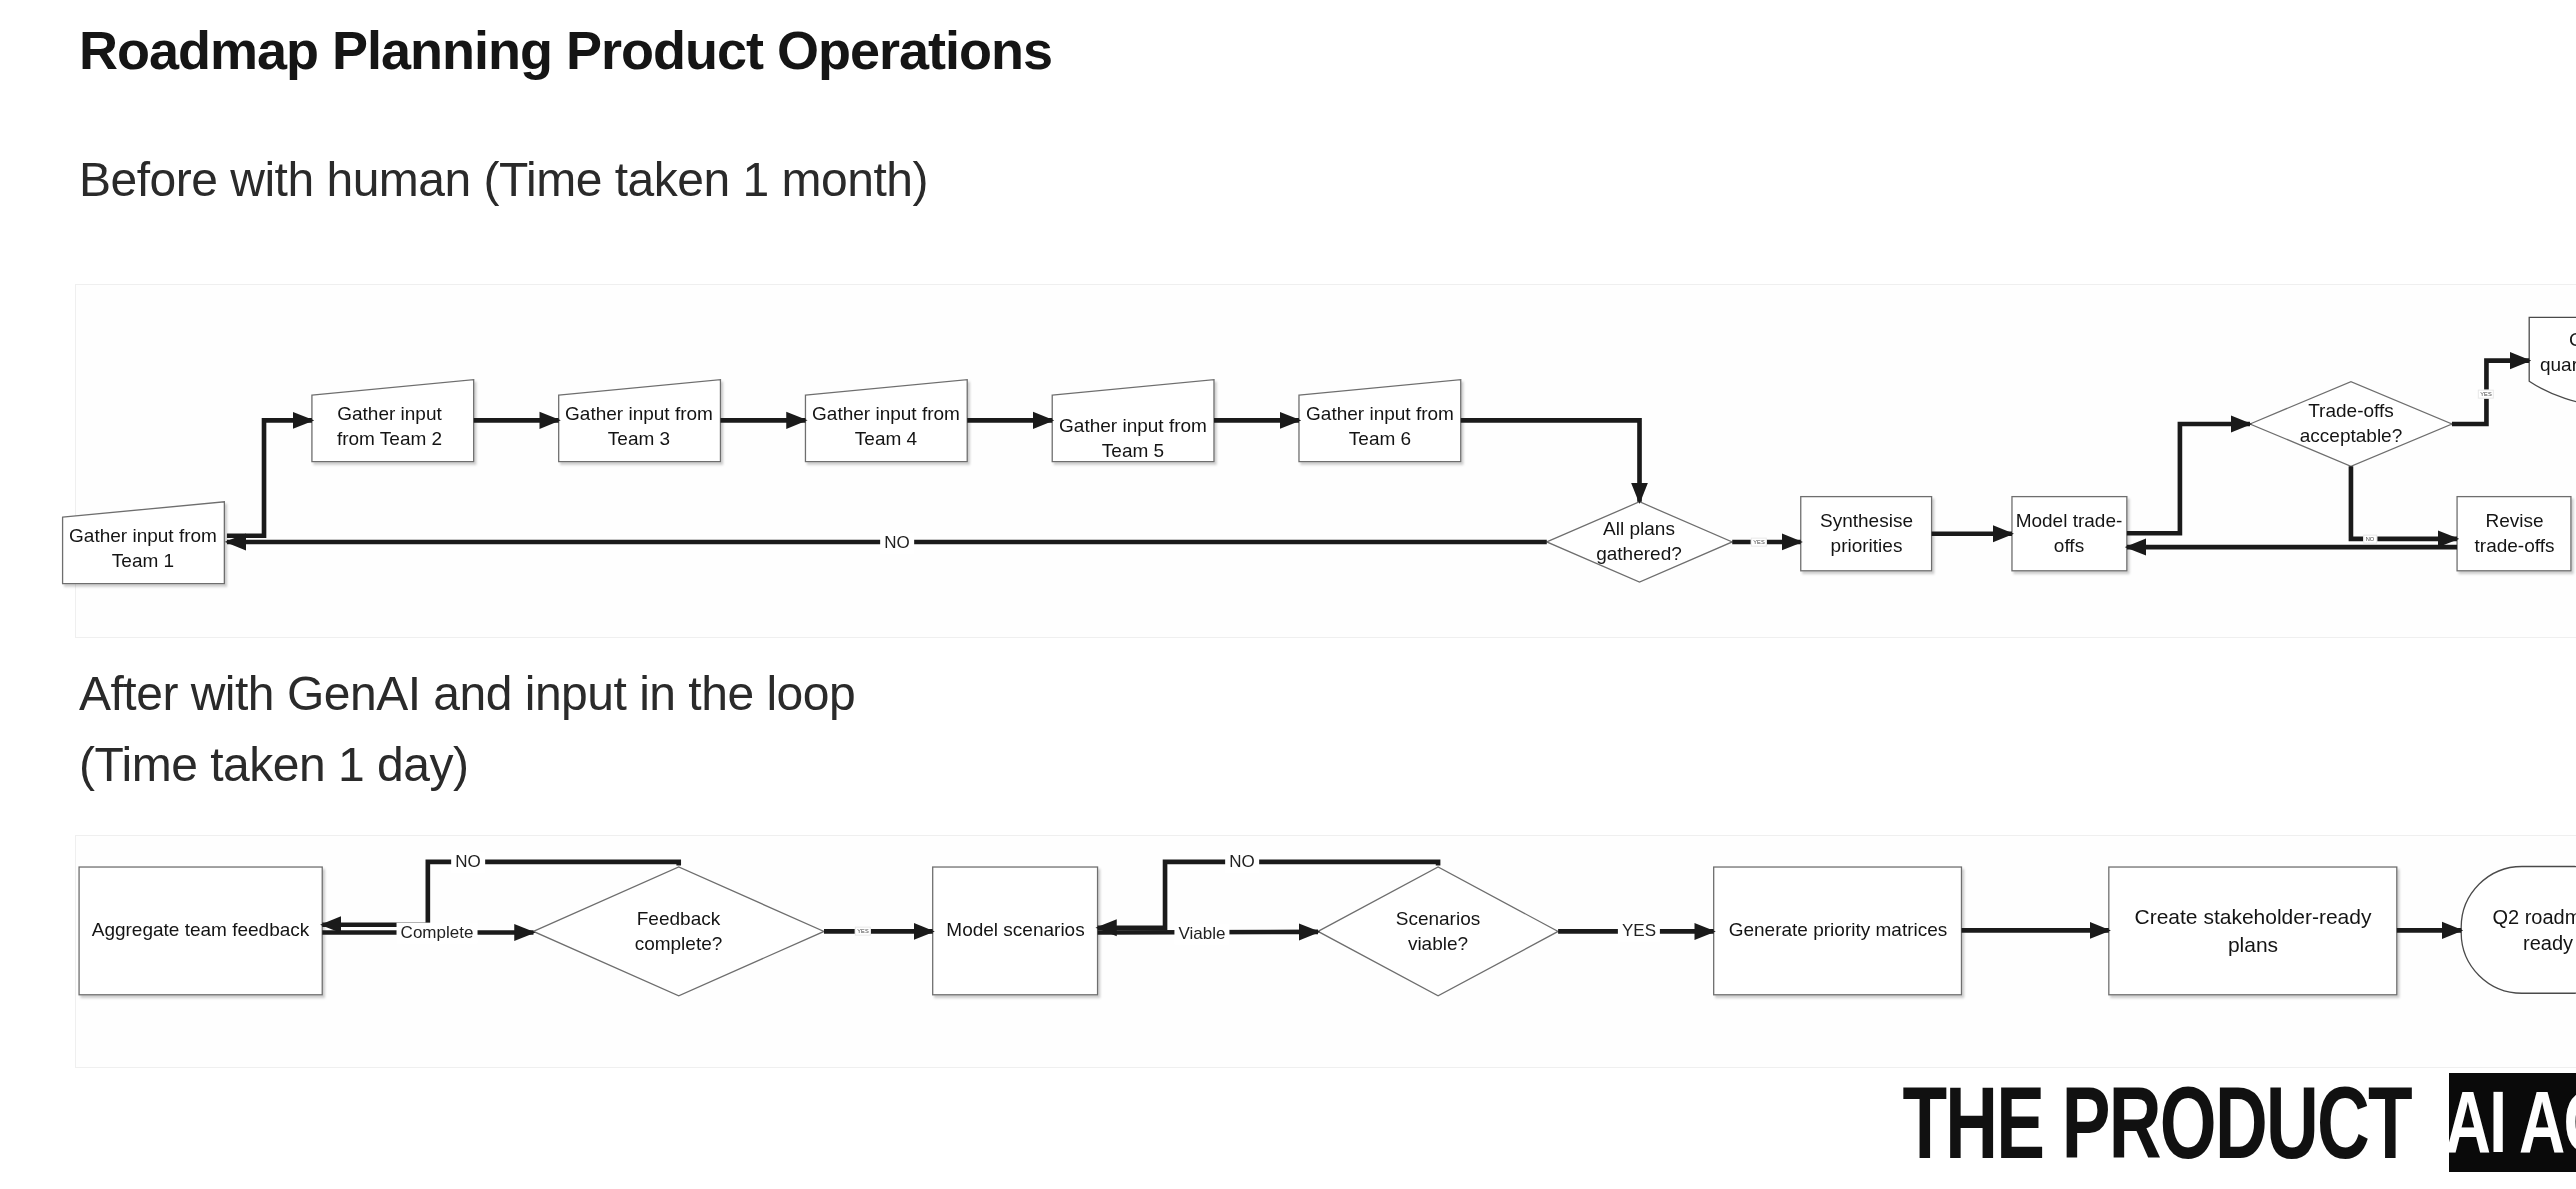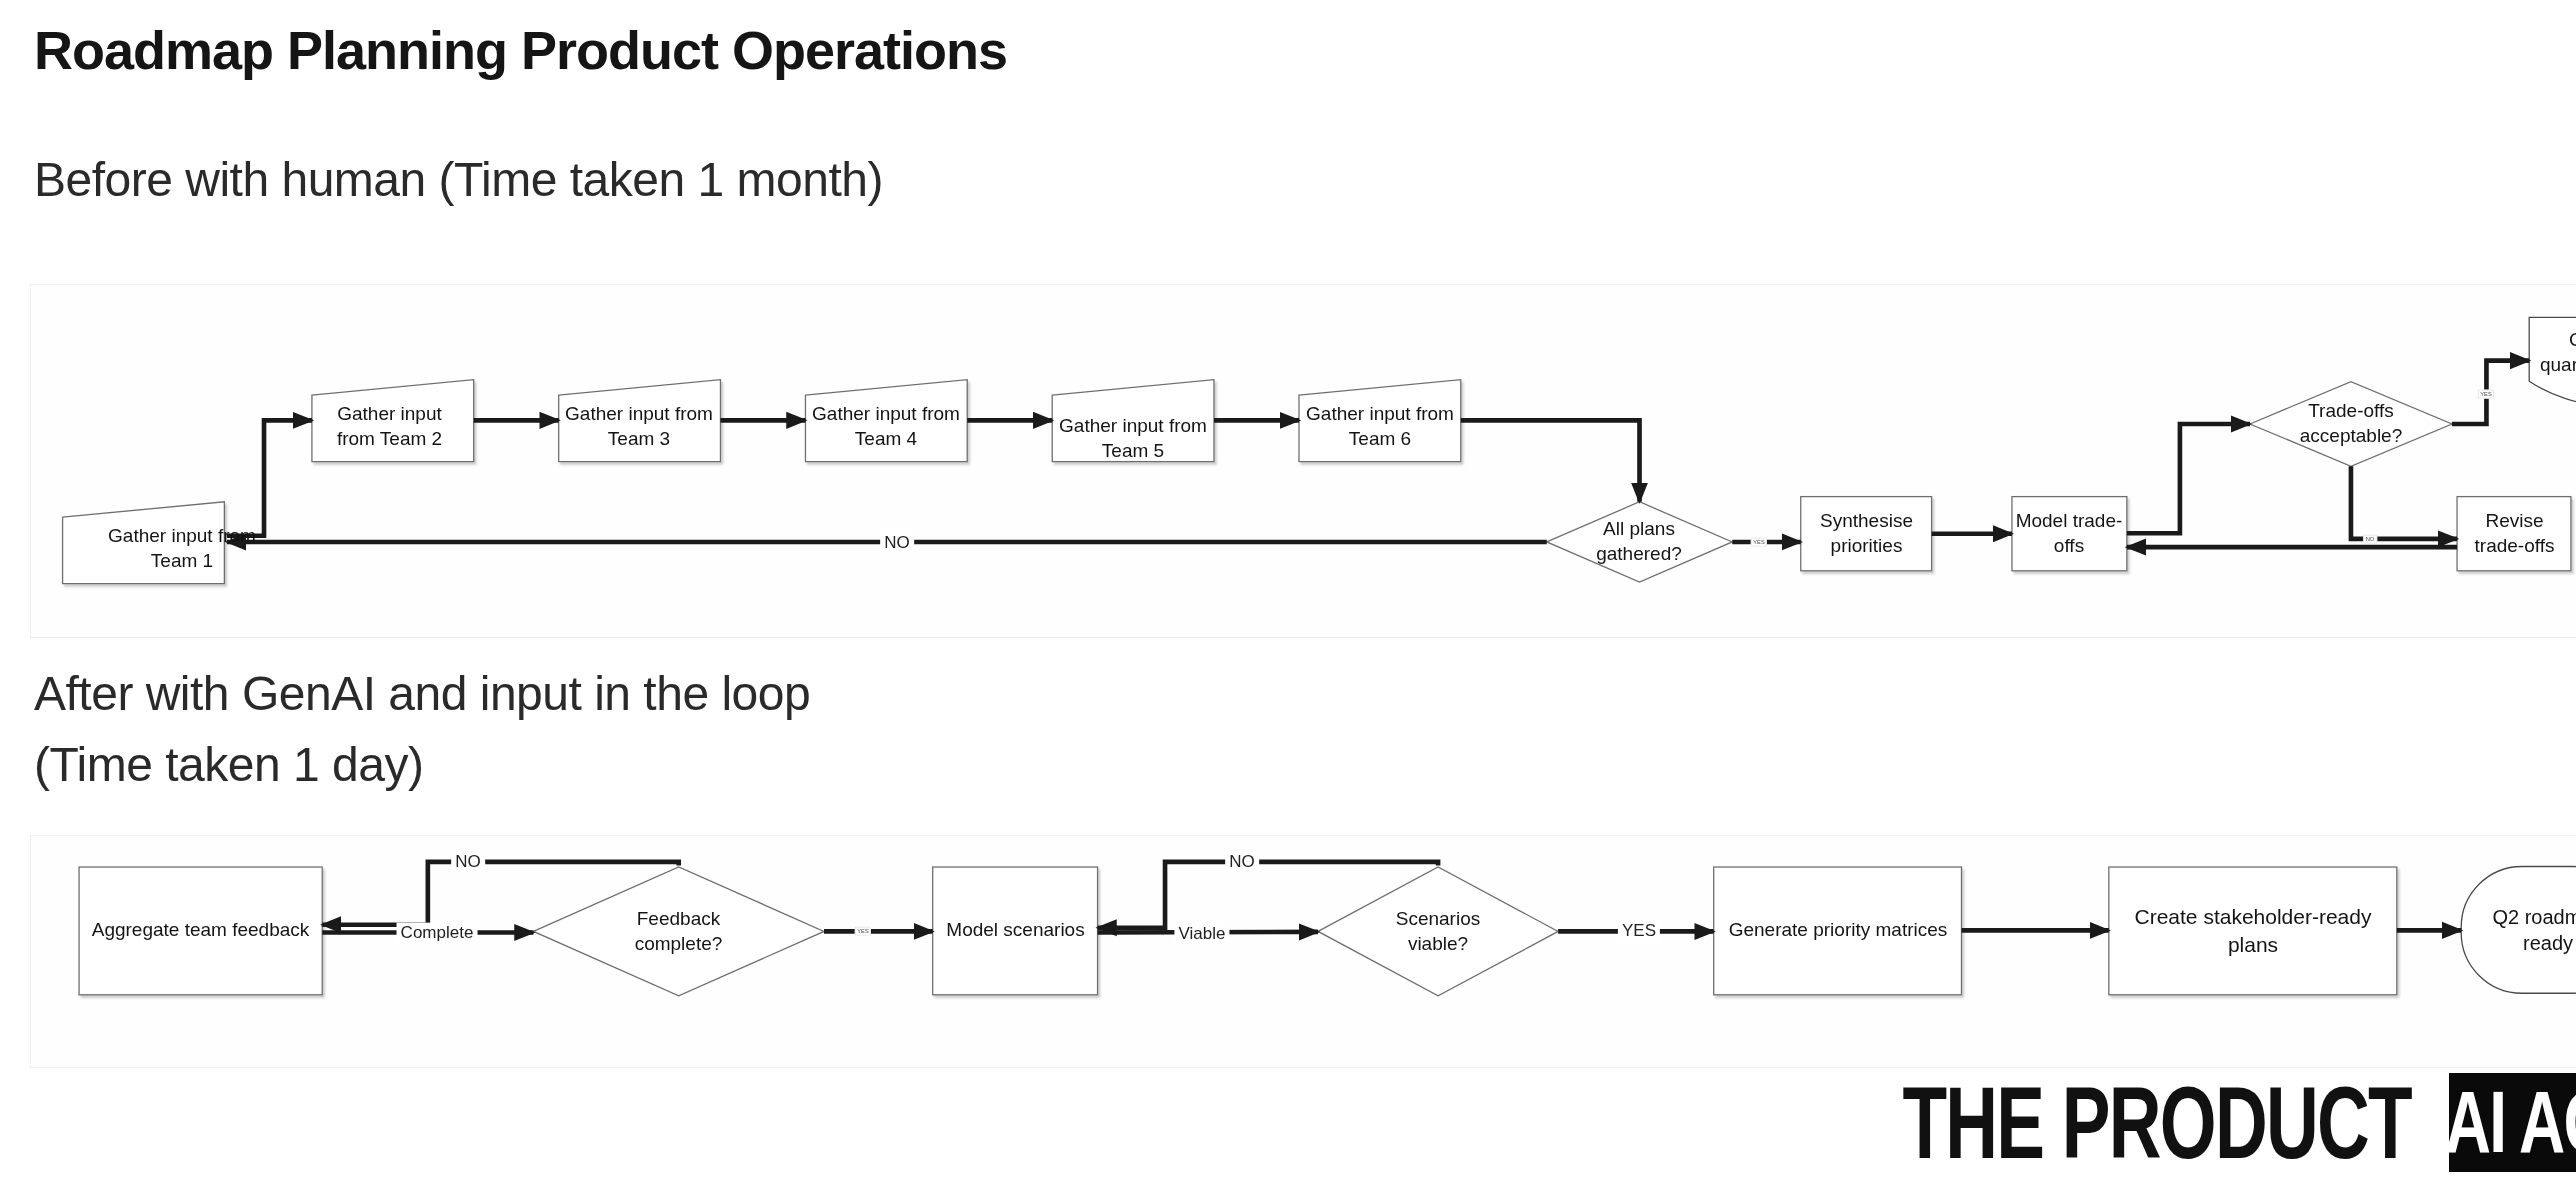--- a/index.html
+++ b/index.html
@@ -1,18 +1,18 @@
 <!DOCTYPE html>
 <html style="font-size:8.2px"><head>
 <meta charset="utf-8">
 <style>
   html,body{margin:0;padding:0;background:#fff;}
   #canvas{position:relative;width:2735px;height:1189px;background:#ffffff;overflow:hidden;
           font-family:"Liberation Sans", sans-serif;}
-  .abs{position:absolute;}
+  .abs{position:absolute;margin-left:45px;}
   .page-title{left:34px;top:18.5px;font-size:54px;font-weight:700;color:#151515;letter-spacing:-1px;}
   .h2{font-size:48px;font-weight:400;color:#2a2a2a;letter-spacing:-0.5px;}
   .panel{background:#fefefe;border:1px solid #efefef;}
   svg{position:absolute;left:0;top:0;}
   .node-label{position:absolute;display:flex;align-items:center;justify-content:center;
       text-align:center;font-size:19px;line-height:1.3;color:#141414;}
   .edge-label{position:absolute;transform:translate(-50%,-50%);background:#ffffff;
       color:#222;font-size:17px;line-height:1.1;padding:1px 4.1px;white-space:nowrap;}
   .tiny-label{position:absolute;transform:translate(-50%,-50%);background:#ffffff;
       color:#444;font-size:5.7px;line-height:1;padding:0.5px 1.5px;border:0.5px solid #e8e8e8;white-space:nowrap;}
@@ -95,21 +95,21 @@
       <polyline points="1317,1680 1317,1673 830,1673 830,1795 625,1795" marker-end="url(#arr)"></polyline>
       <polyline points="1599,1808 1810,1808" marker-end="url(#arr)"></polyline>
       <polyline points="2130,1810 2558,1809" marker-end="url(#arr)"></polyline>
       <polyline points="2791,1680 2791,1673 2261,1673 2261,1801 2130,1801" marker-end="url(#arr)"></polyline>
       <polyline points="3024,1808 3326,1808" marker-end="url(#arr)"></polyline>
       <polyline points="3807,1806 4093,1806" marker-end="url(#arr)"></polyline>
       <polyline points="4652,1806 4777,1806" marker-end="url(#arr)"></polyline>
     </g>
   </svg>
 
-  <div class="node-label" style="left:62px;top:516px;width:162px;height:66px;margin-left:39px;">Gather input from Team 1</div>
+  <div class="node-label" style="left:62px;top:516px;width:162px;height:66px;">Gather input from Team 1</div>
   <div class="node-label" style="left:312px;top:394px;width:131px;height:66px;padding-left:12px;">Gather input from Team 2</div>
   <div class="node-label" style="left:558px;top:394px;width:162px;height:66px;">Gather input from Team 3</div>
   <div class="node-label" style="left:805px;top:394px;width:162px;height:66px;">Gather input from Team 4</div>
   <div class="node-label" style="left:1052px;top:406px;width:162px;height:66px;">Gather input from Team 5</div>
   <div class="node-label" style="left:1299px;top:394px;width:162px;height:66px;">Gather input from Team 6</div>
   <div class="node-label" style="left:1572px;top:502px;width:134px;height:79px;">All plans gathered?</div>
   <div class="node-label" style="left:1806px;top:502px;width:121px;height:64px;">Synthesise priorities</div>
   <div class="node-label" style="left:2014px;top:502px;width:110px;height:64px;">Model trade-offs</div>
   <div class="node-label" style="left:2284px;top:385px;width:134px;height:77px;">Trade-offs acceptable?</div>
   <div class="node-label" style="left:2532px;top:319px;width:131px;height:67px;">Create quarterly plan</div>

